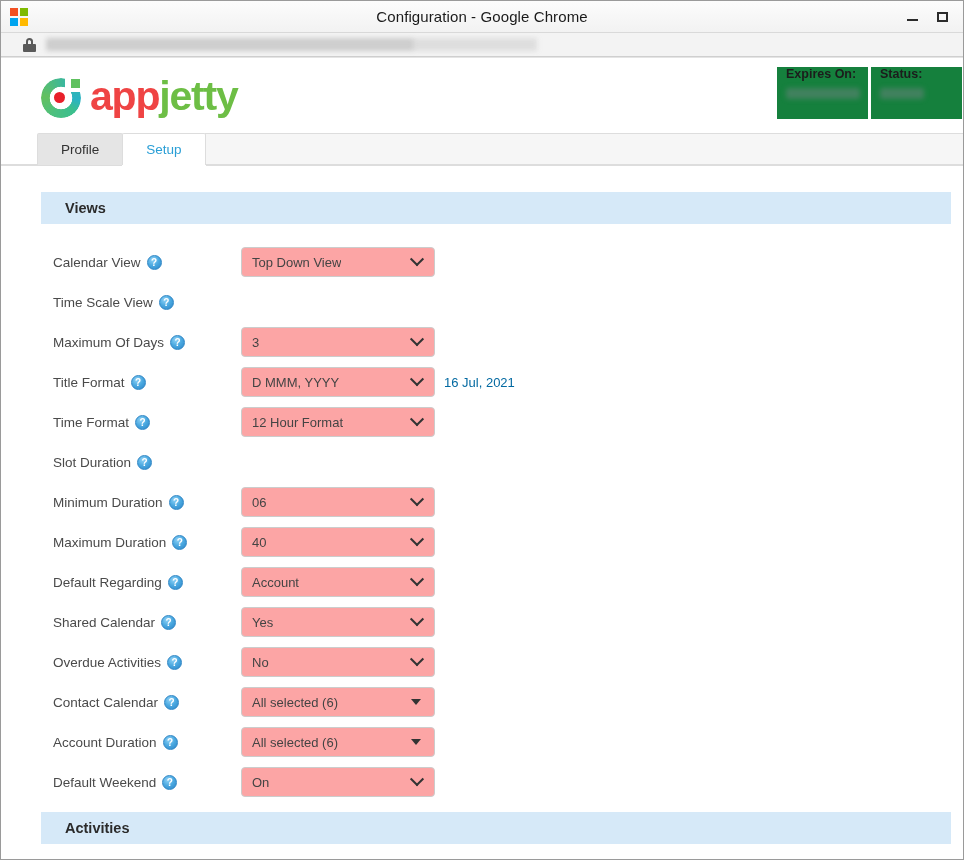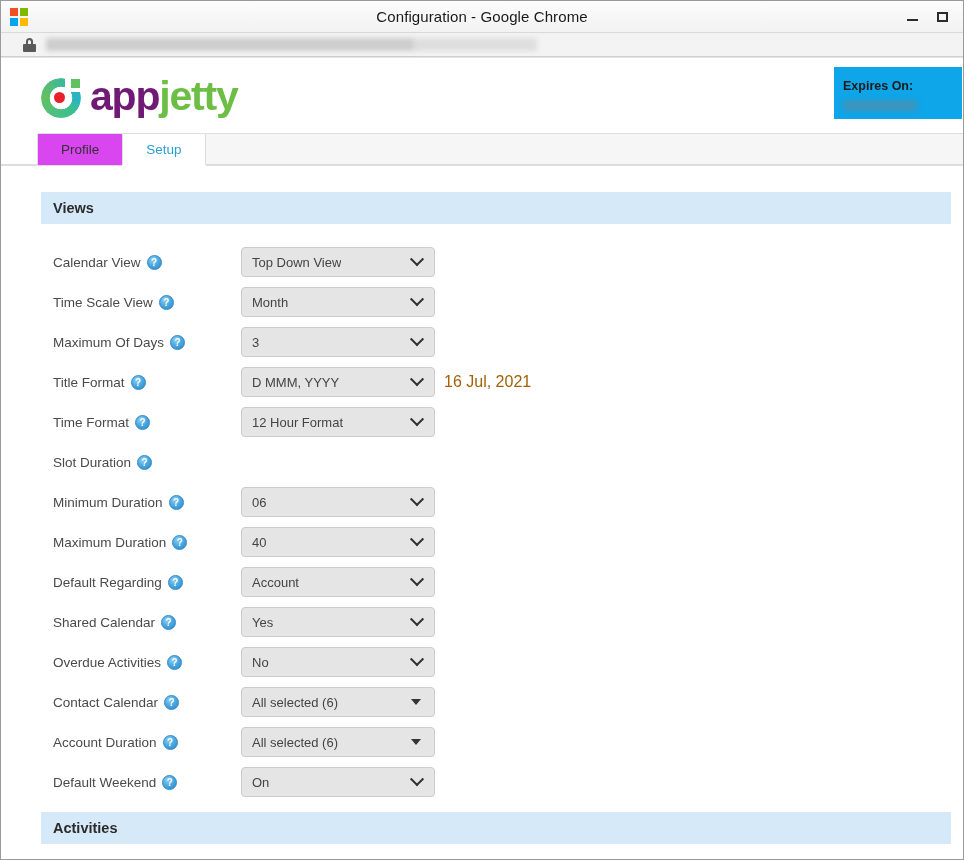--- a/index.html
+++ b/index.html
@@ -165,29 +165,29 @@
     background: #e8202a;
   }
   .logo-text {
     font-size: 41px;
     font-weight: bold;
     letter-spacing: -1.2px;
     line-height: 1;
     position: relative;
     top: -2px;
   }
-  .logo-text .app  { color: #701a75; }
+  .logo-text .app  { color: #ef4444; }
   .logo-text .jet  { color: #6dbe45; }
 
   
   #license-boxes { display: flex; gap: 3px; padding-top: 9px; padding-right: 1px; }
   .license-box {
-    width: 128px; height: 52px;
-    background: #0ea5e9;
-    padding: 12px 0 0 9px;
+    width: 91px; height: 52px;
+    background: #15803d;
+    padding: 0 0 0 9px;
   }
   .license-box .lab {
     font-size: 12.5px; font-weight: bold; color: #1c1c1c;
     display: block; margin-bottom: 7px;
   }
   .license-box .val {
     display: block;
     height: 11px;
     background: rgba(120,130,135,.45);
     filter: blur(2.6px);
@@ -214,21 +214,21 @@
   }
   .tab {
     position: relative;
     z-index: 2;
     height: 32px;
     line-height: 31px;
     padding: 0 23px;
     font-size: 13.5px;
     border: 1px solid #dddddd;
     border-bottom: none;
-    background: #d946ef;
+    background: #e5e5e5;
     color: #333;
     cursor: pointer;
     margin-right: -1px;
     border-radius: 2px 2px 0 0;
   }
   .tab.active {
     background: #ffffff;
     color: #2a9fd6;
     border-color: #dddddd;
     box-shadow: 0 1px 0 0 #ffffff;
@@ -244,21 +244,21 @@
   }
 
   
   #form-area {
     padding: 26px 12px 0 40px;
   }
   .section-header {
     background: #d6e9f8;
     height: 32px;
     line-height: 32px;
-    padding-left: 12px;
+    padding-left: 24px;
     font-size: 14.5px;
     font-weight: bold;
     color: #2b2b2b;
     margin-bottom: 2px;
   }
   .section-body { padding-top: 16px; }
 
   .form-row {
     display: flex;
     align-items: center;
@@ -287,21 +287,21 @@
     margin-left: 6px;
     flex: 0 0 15px;
     cursor: pointer;
     font-family: "Liberation Sans", sans-serif;
   }
 
   .dropdown {
     width: 194px; height: 30px;
     border: 1px solid #cccccc;
     border-radius: 4px;
-    background: #e5e5e5;
+    background: #fca5a5;
     display: flex; align-items: center;
     padding: 0 8px 0 10px;
     font-size: 13px;
     color: #444444;
     cursor: pointer;
     position: relative;
     justify-content: space-between;
   }
   .dropdown .dd-val { overflow: hidden; white-space: nowrap; text-overflow: ellipsis; }
   .chev {
@@ -314,22 +314,22 @@
   }
   .caret {
     width: 0; height: 0;
     border-left: 5px solid transparent;
     border-right: 5px solid transparent;
     border-top: 6px solid #333;
     flex: 0 0 10px;
     margin-right: 5px;
   }
   .row-preview {
-    font-size: 16px;
-    color: #a16207;
+    font-size: 13px;
+    color: #0369a1;
     margin-left: 9px;
     white-space: nowrap;
   }
   #activities-header { margin-top: 10px; }
 </style>
 </head>
 <body>
 
 <div id="window">
 
@@ -370,20 +370,24 @@
           <span class="dot"></span>
         </span>
         <span class="logo-text"><span class="app">app</span><span class="jet">jetty</span></span>
       </div>
 
       <div id="license-boxes">
         <div class="license-box">
           <span class="lab">Expires On:</span>
           <span class="val long"></span>
         </div>
+        <div class="license-box">
+          <span class="lab">Status:</span>
+          <span class="val short"></span>
+        </div>
       </div>
     </div>
 
     <div id="tabs">
       <div class="tab">Profile</div>
       <div class="tab active">Setup</div>
       <div class="tab-filler"></div>
     </div>
 
     <div id="form-area">
@@ -401,24 +405,20 @@
             <span class="dd-val">Top Down View</span>
             <span class="chev"></span>
           </div>
         </div>
 
         <div class="form-row">
           <span class="form-label">
             <span>Time Scale View</span>
             <span class="help-icon">?</span>
           </span>
-          <div class="dropdown">
-            <span class="dd-val">Month</span>
-            <span class="chev"></span>
-          </div>
         </div>
 
         <div class="form-row">
           <span class="form-label">
             <span>Maximum Of Days</span>
             <span class="help-icon">?</span>
           </span>
           <div class="dropdown">
             <span class="dd-val">3</span>
             <span class="chev"></span>

